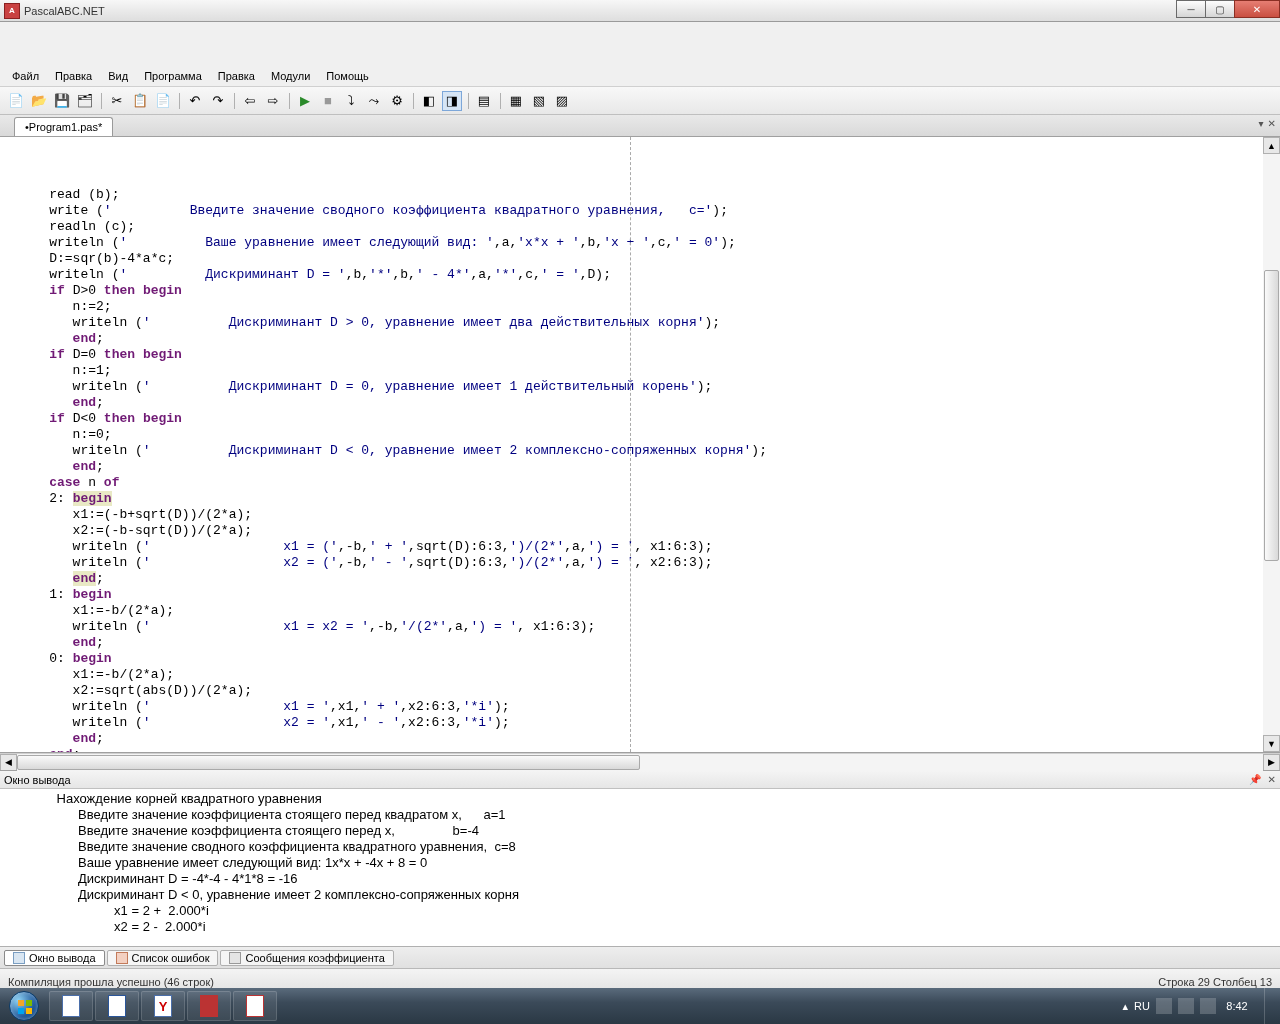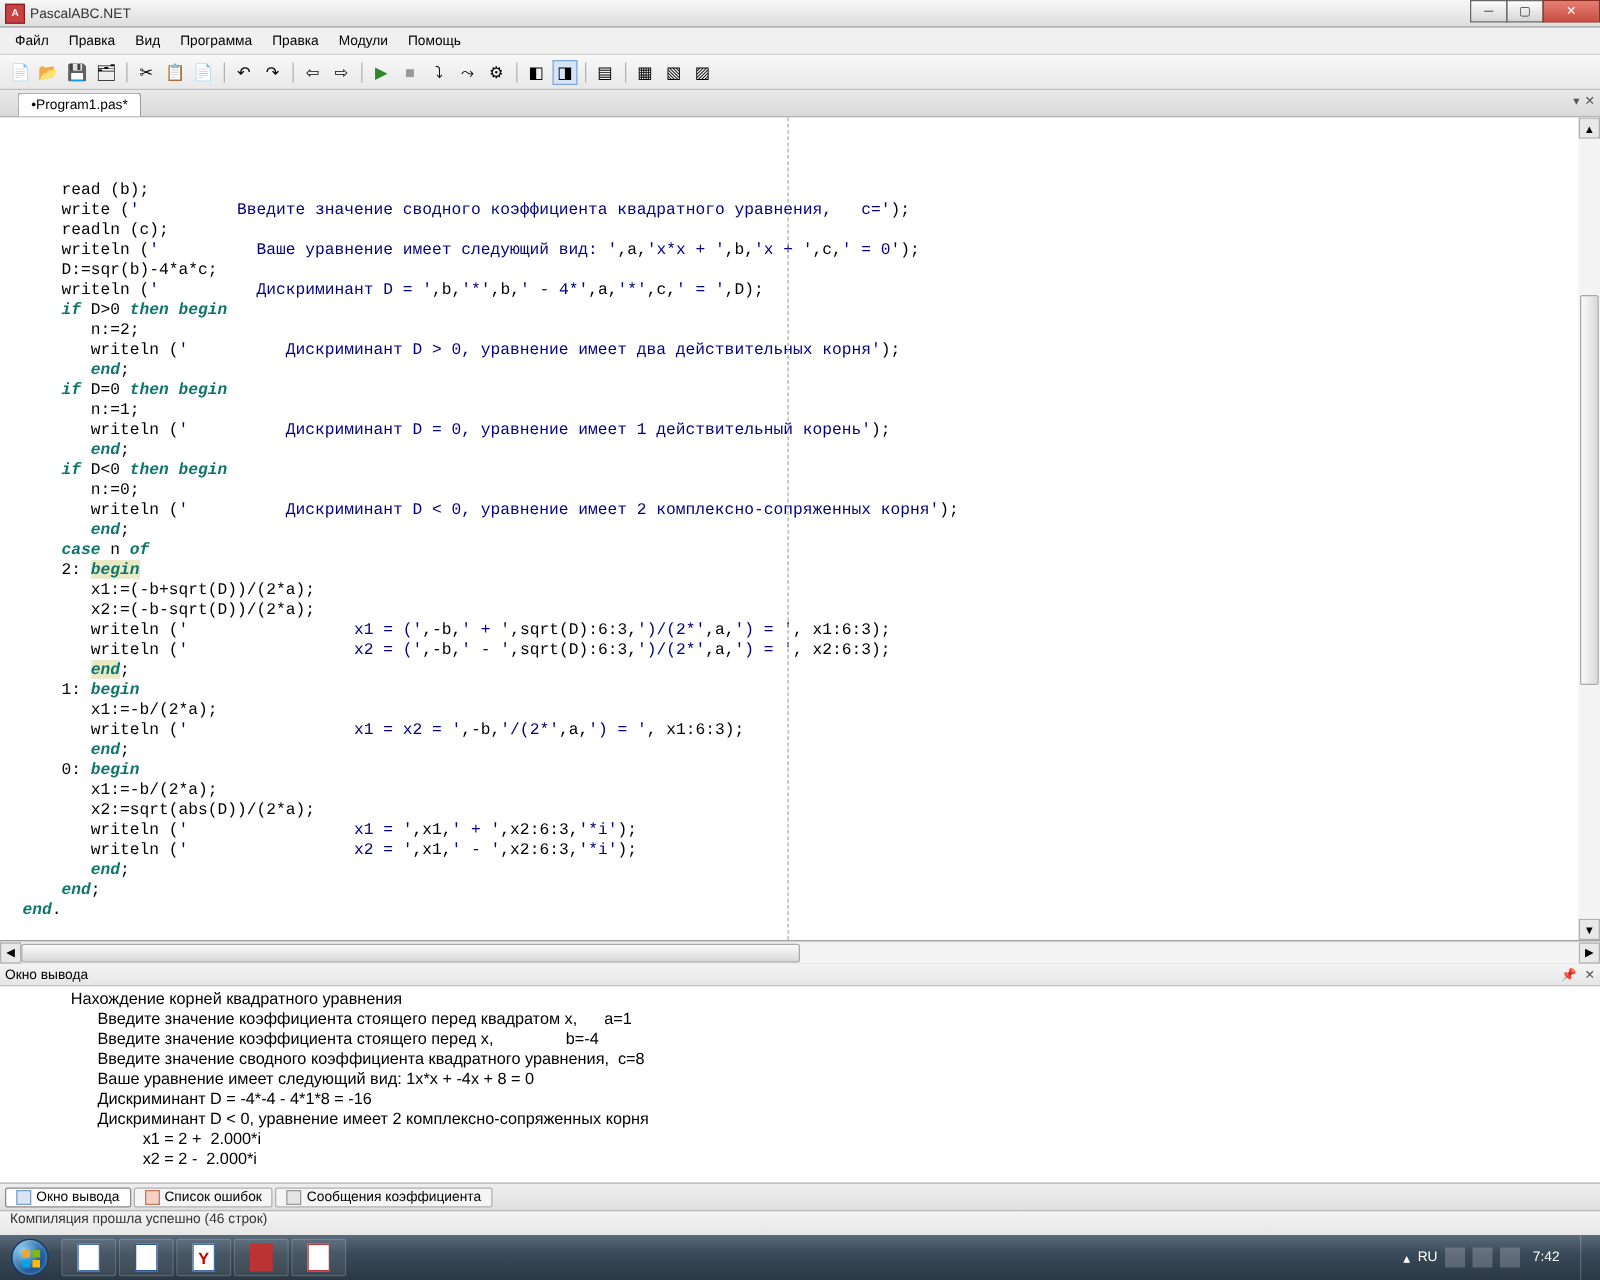--- a/index.html
+++ b/index.html
@@ -48,20 +48,21 @@
   background: linear-gradient(to bottom, #e67e73, #c94f41);
   color:#fff;
   border-color:#8a2f24;
 }
 .menubar {
   height: 22px;
   background: #f0f0f0;
   display:flex; align-items:center;
   padding-left: 4px;
   border-bottom: 1px solid #d0d0d0;
+  margin-top: 43px;
 }
 .menubar span {
   padding: 2px 8px;
   color:#000;
 }
 .toolbar {
   height: 28px;
   background: linear-gradient(to bottom, #f8f8f8, #e8e8e8);
   border-bottom: 1px solid #bfbfbf;
   display:flex; align-items:center;
@@ -112,21 +113,21 @@
   flex:1;
   font-family: "Courier New", monospace;
   font-size: 13px;
   line-height: 16px;
   padding: 2px 6px 2px 18px;
   white-space: pre;
   overflow: hidden;
   color:#000;
   position: relative;
 }
-.editor .kw { color:#0f766e; font-weight:bold;font-style:italic; }
+.editor .kw { color:#701a75; font-weight:bold; }
 .editor .str { color:#000080; }
 .editor .num { color:#000; }
 .editor .hl { background:#e9e9c5; }
 .editor .cursor-line {
   position:absolute;
   border-right: 1px dashed #aaa;
   left: 630px; top:0; bottom:0; width:0;
 }
 .hscroll {
   height: 17px;
@@ -185,21 +186,21 @@
 }
 .btab.active{background:#fff;border-color:#8a8a8a;}
 .btab .ico{width:12px;height:12px;}
 .ico-out{background:#d9e6f2;border:1px solid #7a9ec2;}
 .ico-err{background:#f3d0c1;border:1px solid #c27a5a;}
 .ico-msg{background:#e4e4e4;border:1px solid #999;}
 .statusbar{
   height:20px;
   background:linear-gradient(#f4f4f4,#e6e6e6);
   border-top:1px solid #b8b8b8;
-  display:flex;align-items:flex-start;
+  display:flex;align-items:flex-end;
   padding:0 8px;
   font-size:11px;
   color:#333;
 }
 .statusbar .right{margin-left:auto;margin-top:20px;}
 .taskbar{
   height:36px;
   background:linear-gradient(to bottom,#5a6b7c 0,#3b4a59 40%,#2a3844 100%);
   display:flex;align-items:center;
   padding-left:0;
@@ -384,16 +385,16 @@
     </div>
   <div class="task-item">
       <div class="doc-ico" style="border-color:#b33"></div>
     </div>
   <div class="tray">
     <span>▴</span>
     <span>RU</span>
     <div class="ico"></div>
     <div class="ico"></div>
     <div class="ico"></div>
-    <span class="clock">7:42</span>
+    <span class="clock">8:42</span>
     <div class="showdesk"></div>
   </div>
 </div>
 
 </body></html>

